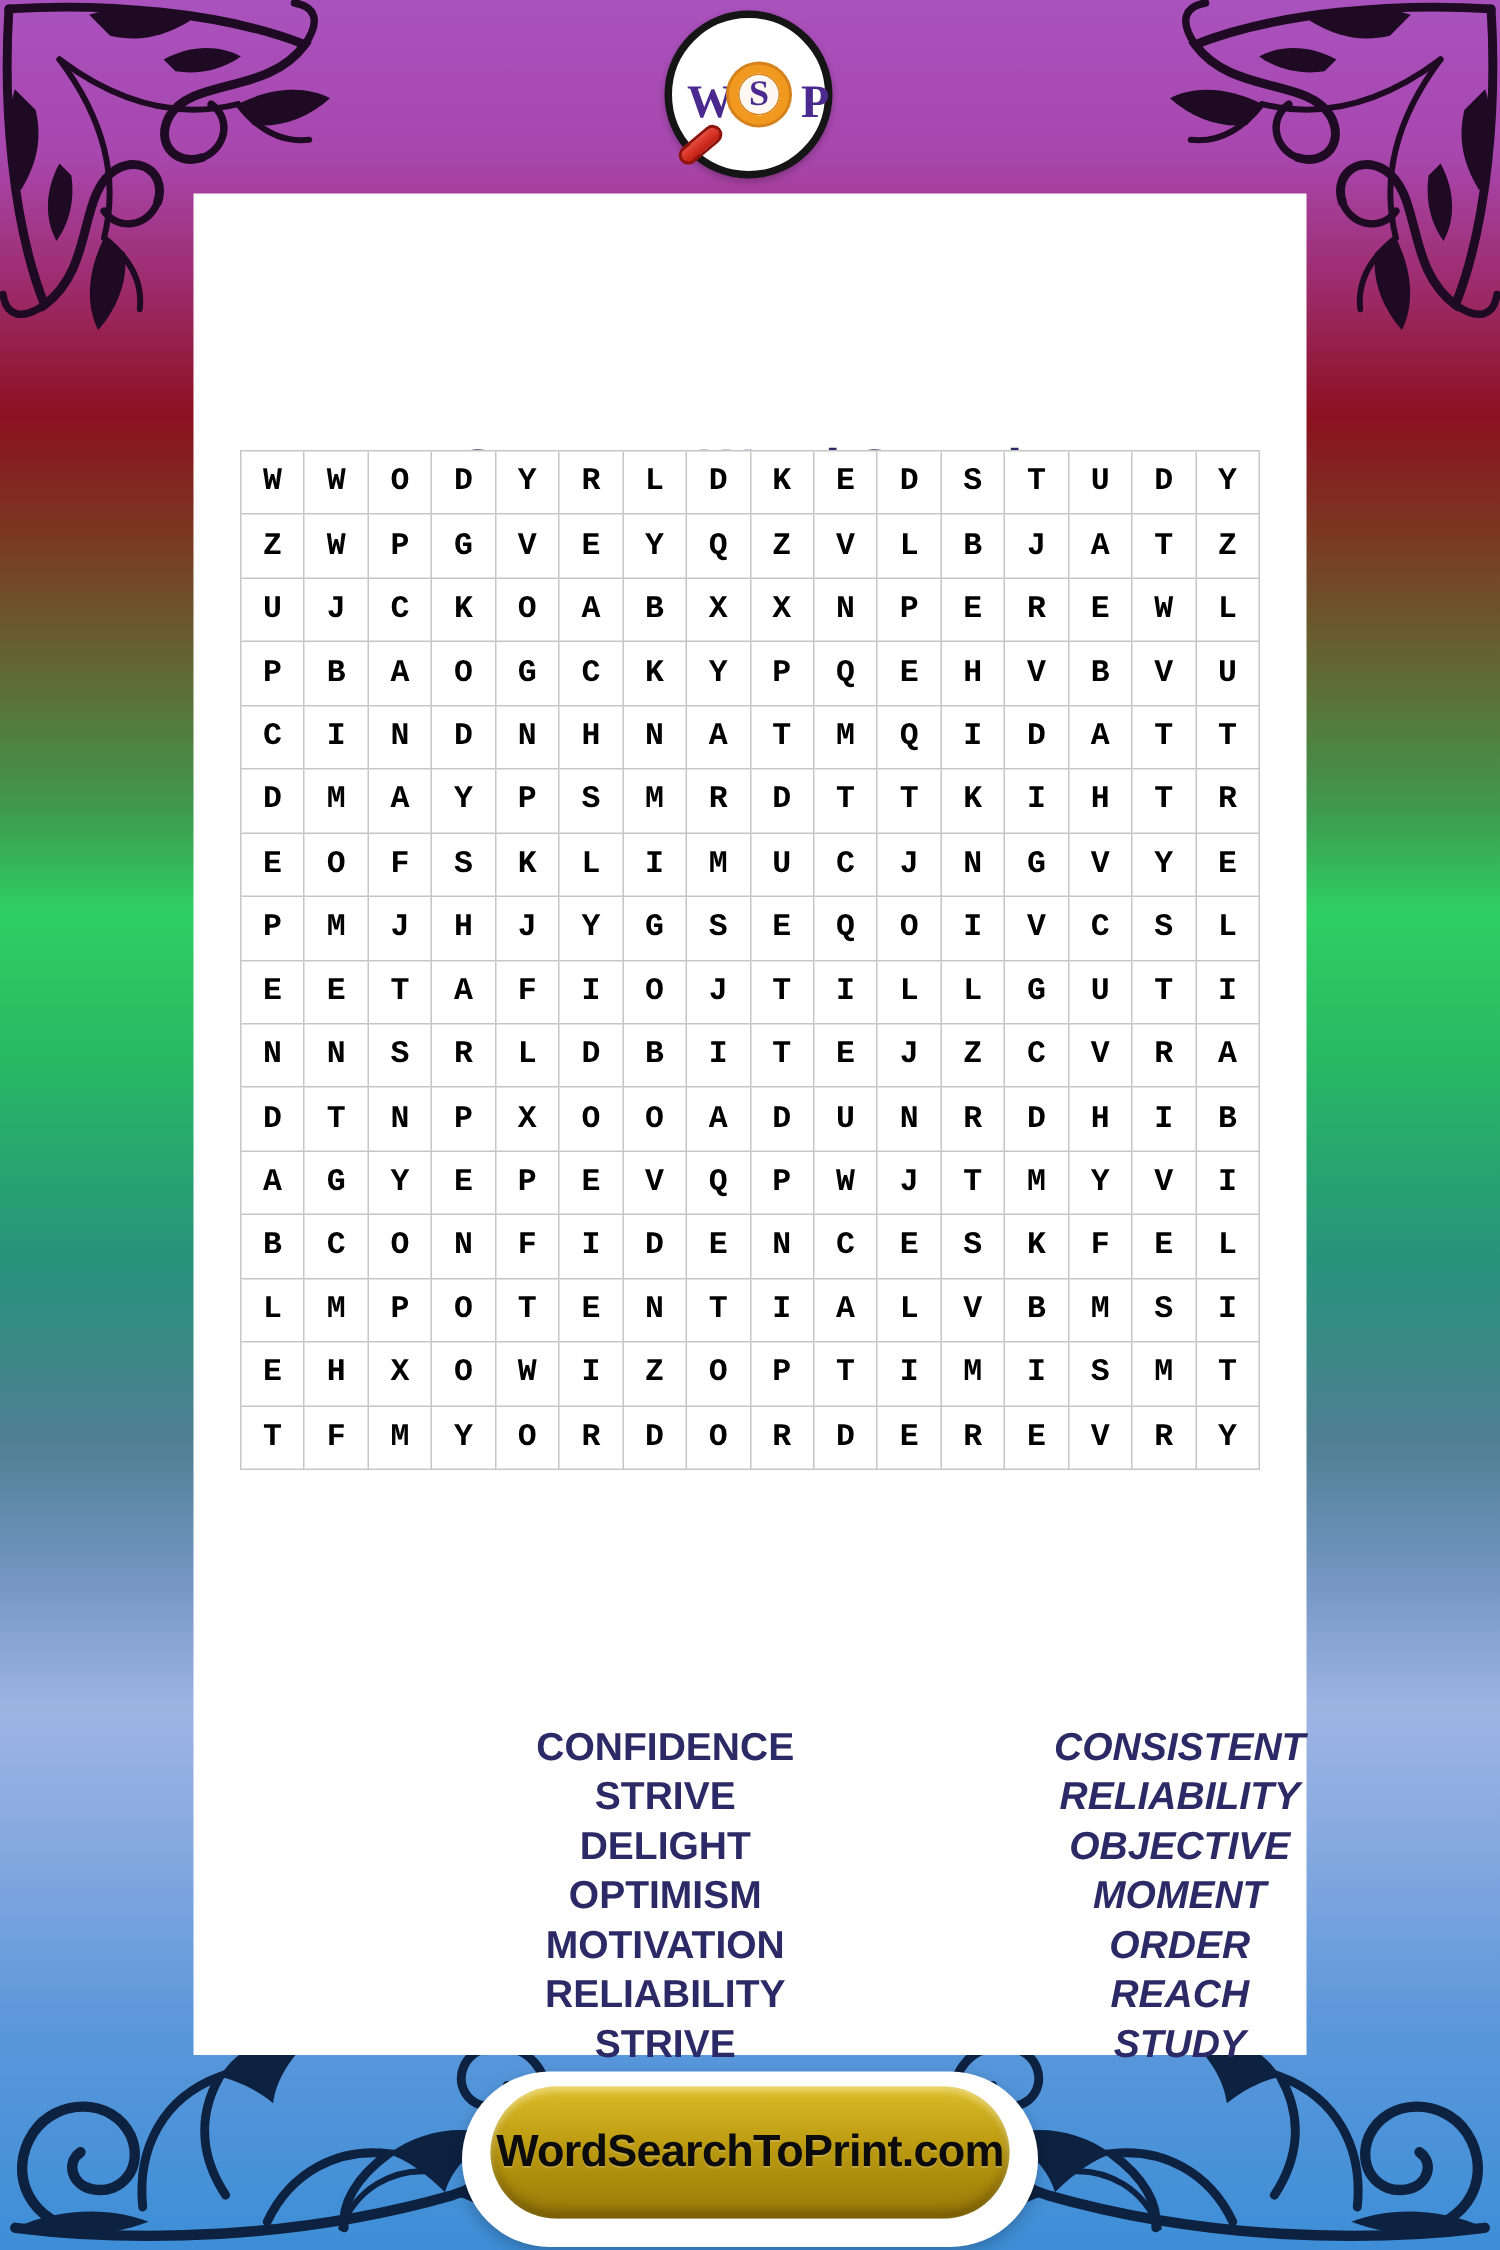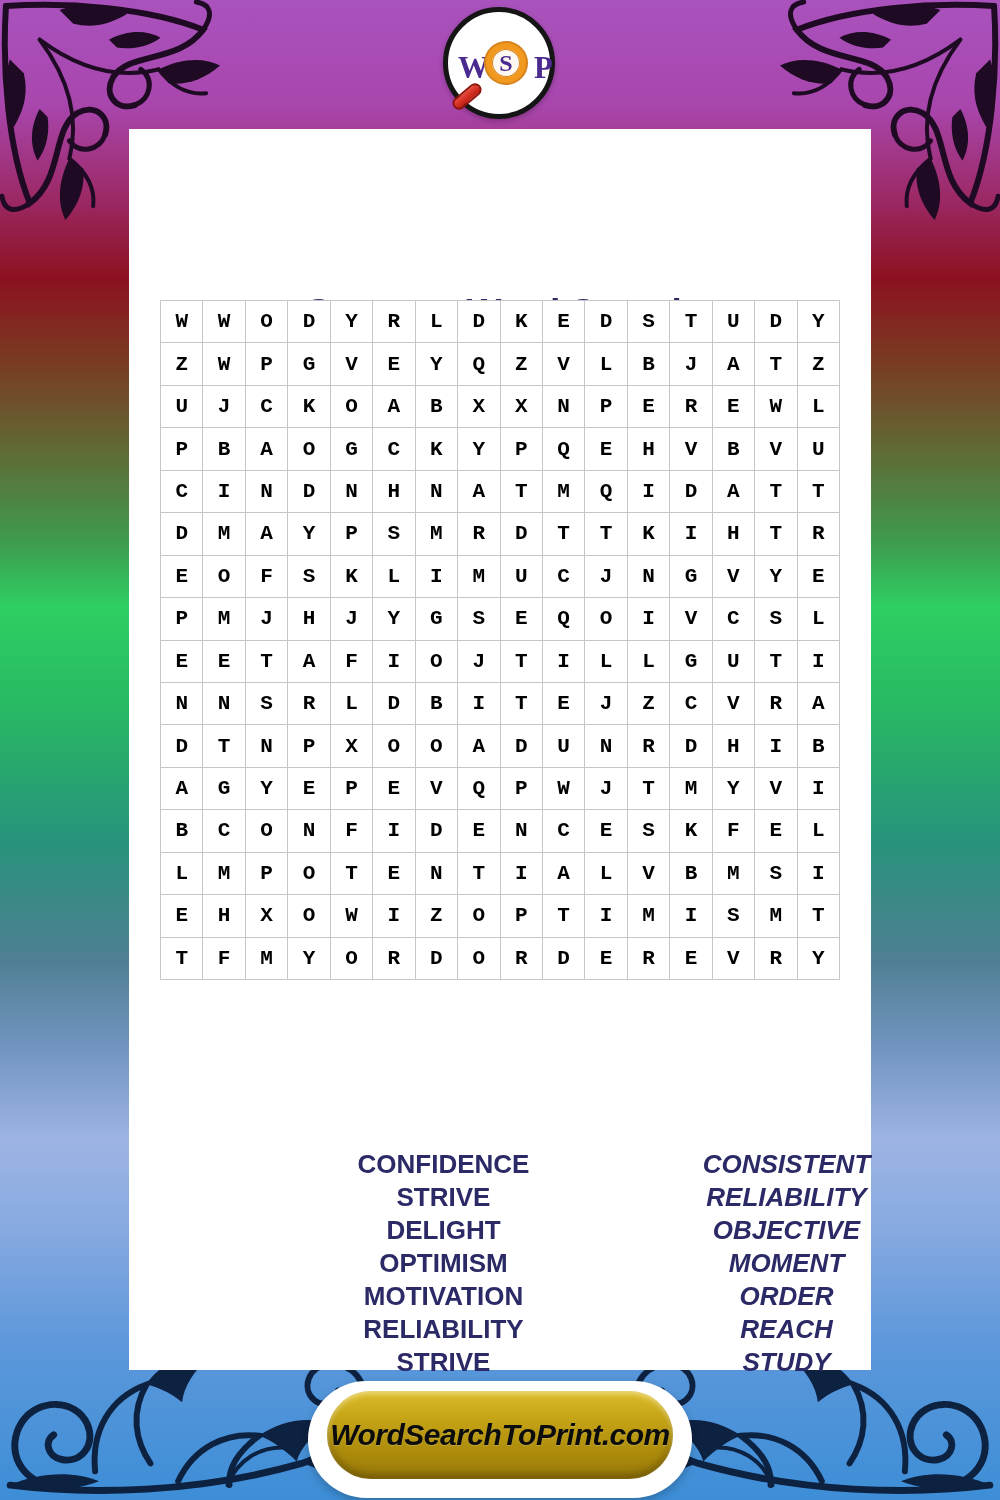--- a/index.html
+++ b/index.html
@@ -97,21 +97,20 @@
   }
   .btn-gold{
     position:absolute;left:327px;top:1391px;width:346px;height:88px;border-radius:44px;
     background:linear-gradient(180deg,#dcbc2a 0%,#c6a517 30%,#ab8a0b 72%,#97790a 100%);
     box-shadow:inset 0 3px 5px rgba(255,245,190,0.55), inset 0 -5px 7px rgba(70,50,0,0.45);
     display:flex;align-items:center;justify-content:center;z-index:5;cursor:pointer;
   }
   .btn-gold span{
     font-size:30px;font-weight:bold;color:#0c0c0c;letter-spacing:-0.5px;
     text-shadow:0 1px 0 rgba(255,255,255,0.18);
-    font-style:italic;
   }
 </style>
 </head>
 <body>
 
 <svg width="0" height="0" style="position:absolute" aria-hidden="true">
   <defs>
     <symbol id="cornerFlourish" viewBox="0 0 230 230">
       <g stroke="#1e0a22" fill="none" stroke-linecap="round">
         <path d="M6,6 C70,2 150,8 205,30 C180,64 130,52 114,78 C104,96 118,112 136,106" stroke-width="6"></path>

